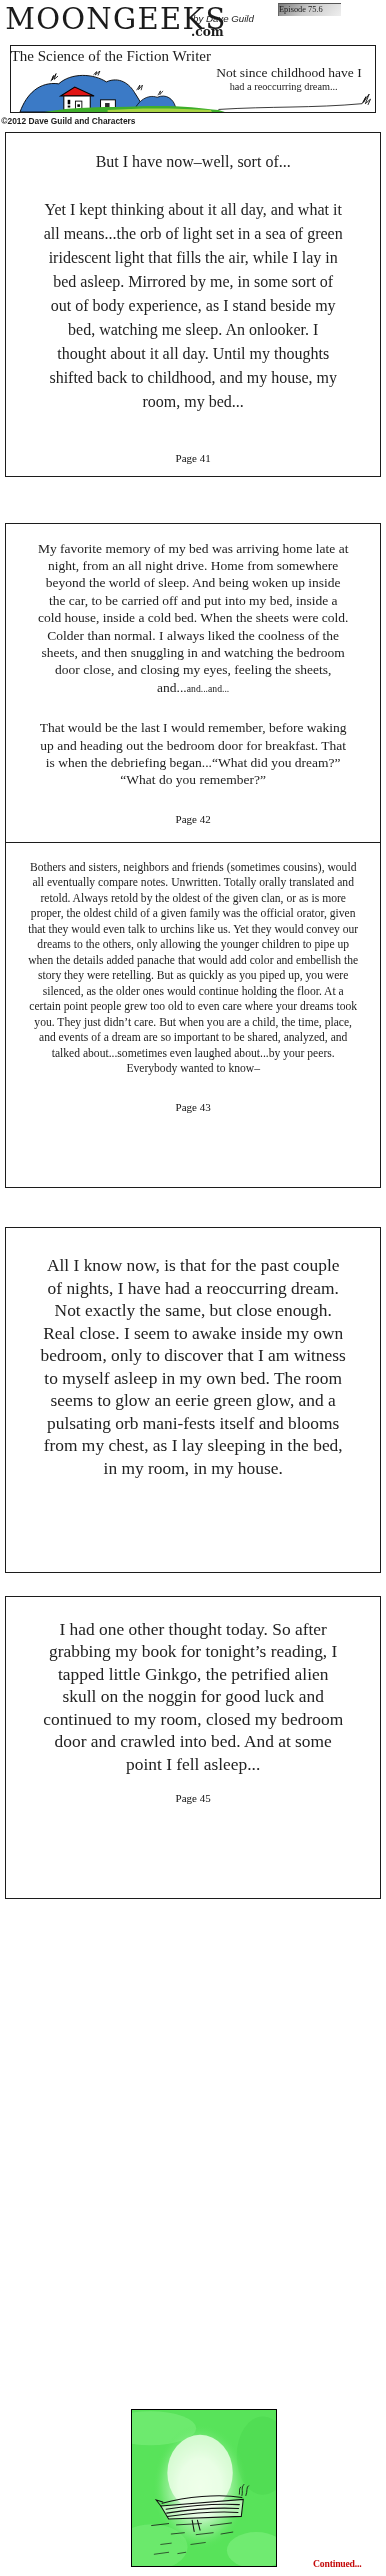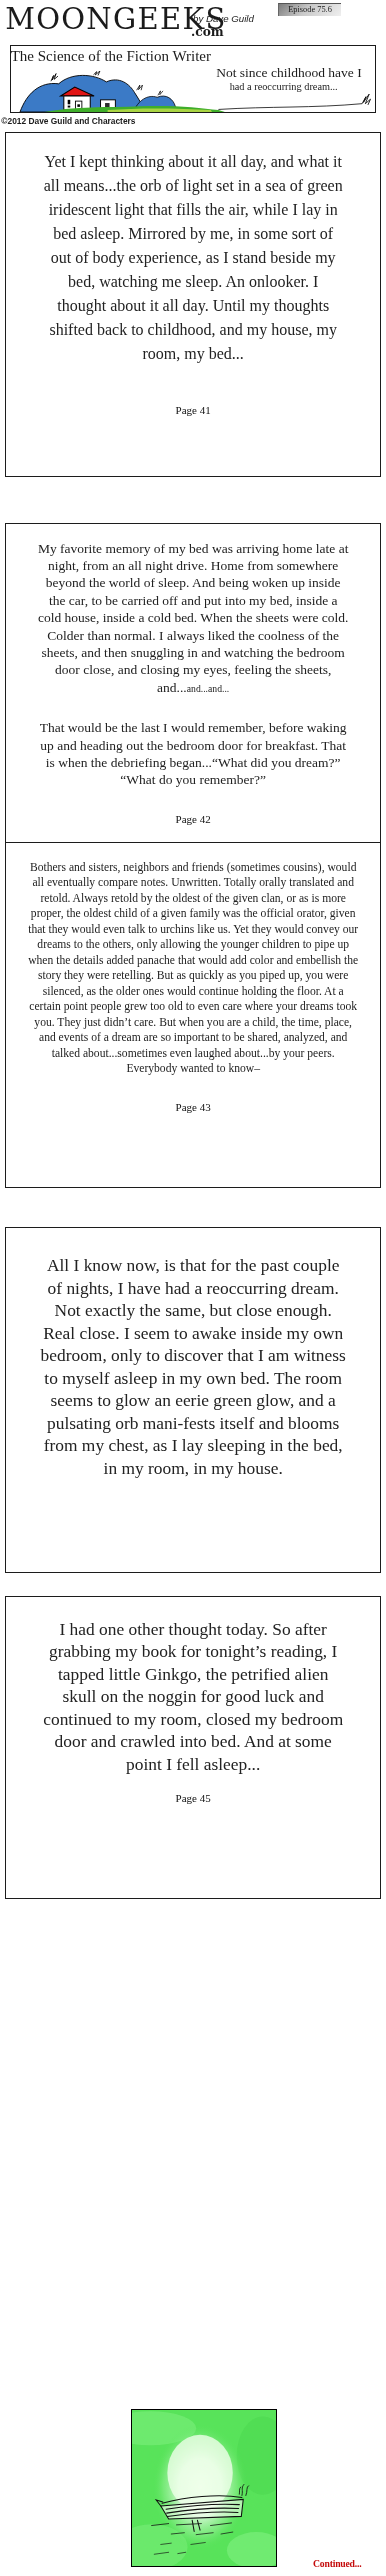--- a/index.html
+++ b/index.html
@@ -9,21 +9,21 @@
   
   .logo{position:absolute;left:5.2px;top:2.6px;font-family:"DejaVu Serif",serif;
         font-weight:normal;font-size:29px;letter-spacing:1.3px;line-height:33px;cursor:pointer;}
   .logo-com{position:absolute;left:191px;top:24.5px;font-family:"DejaVu Serif",serif;
         font-weight:bold;font-size:12.2px;}
   .byline{position:absolute;left:193px;top:13px;font-family:"Liberation Sans",sans-serif;
         font-style:italic;font-size:9.7px;}
   .episode-badge{position:absolute;left:278px;top:3.2px;width:62px;height:11.6px;
         background:linear-gradient(135deg,#7c7c7c 0%,#c9c9c9 45%,#efefef 100%);
         border-top:1.3px solid #555;border-left:1.3px solid #666;
-        font-family:"Liberation Serif",serif;font-size:8.4px;text-align:center;line-height:11px;}
+        font-family:"Liberation Serif",serif;font-size:8.4px;text-align:left;line-height:11px;}
   .story-label{position:absolute;left:289px;top:23px;width:71px;
         font-family:"Liberation Sans",sans-serif;font-style:italic;font-size:10px;color:#b52b85;margin-top:36px;}
 
   
   .banner{position:absolute;left:9.7px;top:45px;width:366px;height:68px;box-sizing:border-box;
         border:1.3px solid #1a1a1a;background:#fff;}
   .banner-title{margin:1.9px 0 0 0;font-size:15px;}
   .banner-sub1{margin:0.6px 13px 0 0;text-align:right;font-size:13.5px;position:relative;z-index:2;}
   .banner-sub2{margin:0 37px 0 0;text-align:right;font-size:10.3px;position:relative;z-index:2;}
   .banner-art{position:absolute;left:0;bottom:0;width:364px;height:41px;z-index:1;}
@@ -101,20 +101,21 @@
     <path d="M150,61 C200,57 260,58 310,61 L312,64 L150,64 Z" fill="#cfe24e" opacity="0.75"></path>
 
     <path d="M322,60 C400,55 470,58 545,51" fill="none" stroke="#000" stroke-width="1.2"></path>
     <path d="M545,51 l6,-11 l-4,9 l9,-13 l-6,15 l8,-7 l-4,9" fill="none" stroke="#000" stroke-width="1.3"></path>
   </svg>
 </div>
 
 <div class="copyright">©2012 Dave Guild and Characters</div>
 
 <div class="page-box b1">
+  <p class="p-first">But I have now–well, sort of...</p>
   <p>Yet I kept thinking about it all day, and what it all means...the orb of light set in a sea of green iridescent light that fills the air, while I lay in bed asleep. Mirrored by me, in some sort of out of body experience, as I stand beside my bed, watching me sleep. An onlooker. I thought about it all day. Until my thoughts shifted back to childhood, and my house, my room, my bed...</p>
   <div class="page-label">Page 41</div>
 </div>
 
 <div class="page-box b2">
   <p><span>My favorite memory of my bed was arriving home late at night, from an all night drive. Home from somewhere beyond the world of sleep. And being woken up inside the car, to be carried off and put into my bed, inside a cold house, inside a cold bed. When the sheets were cold. Colder than normal. I always liked the coolness of the sheets, and then snuggling in and watching the bedroom door close, and closing my eyes, feeling the sheets, and...</span><span class="small-suffix">and...and...</span></p>
   <p class="p-next">That would be the last I would remember, before waking up and heading out the bedroom door for breakfast. That is when the debriefing began...“What did you dream?” “What do you remember?”</p>
   <div class="page-label">Page 42</div>
 </div>
 

